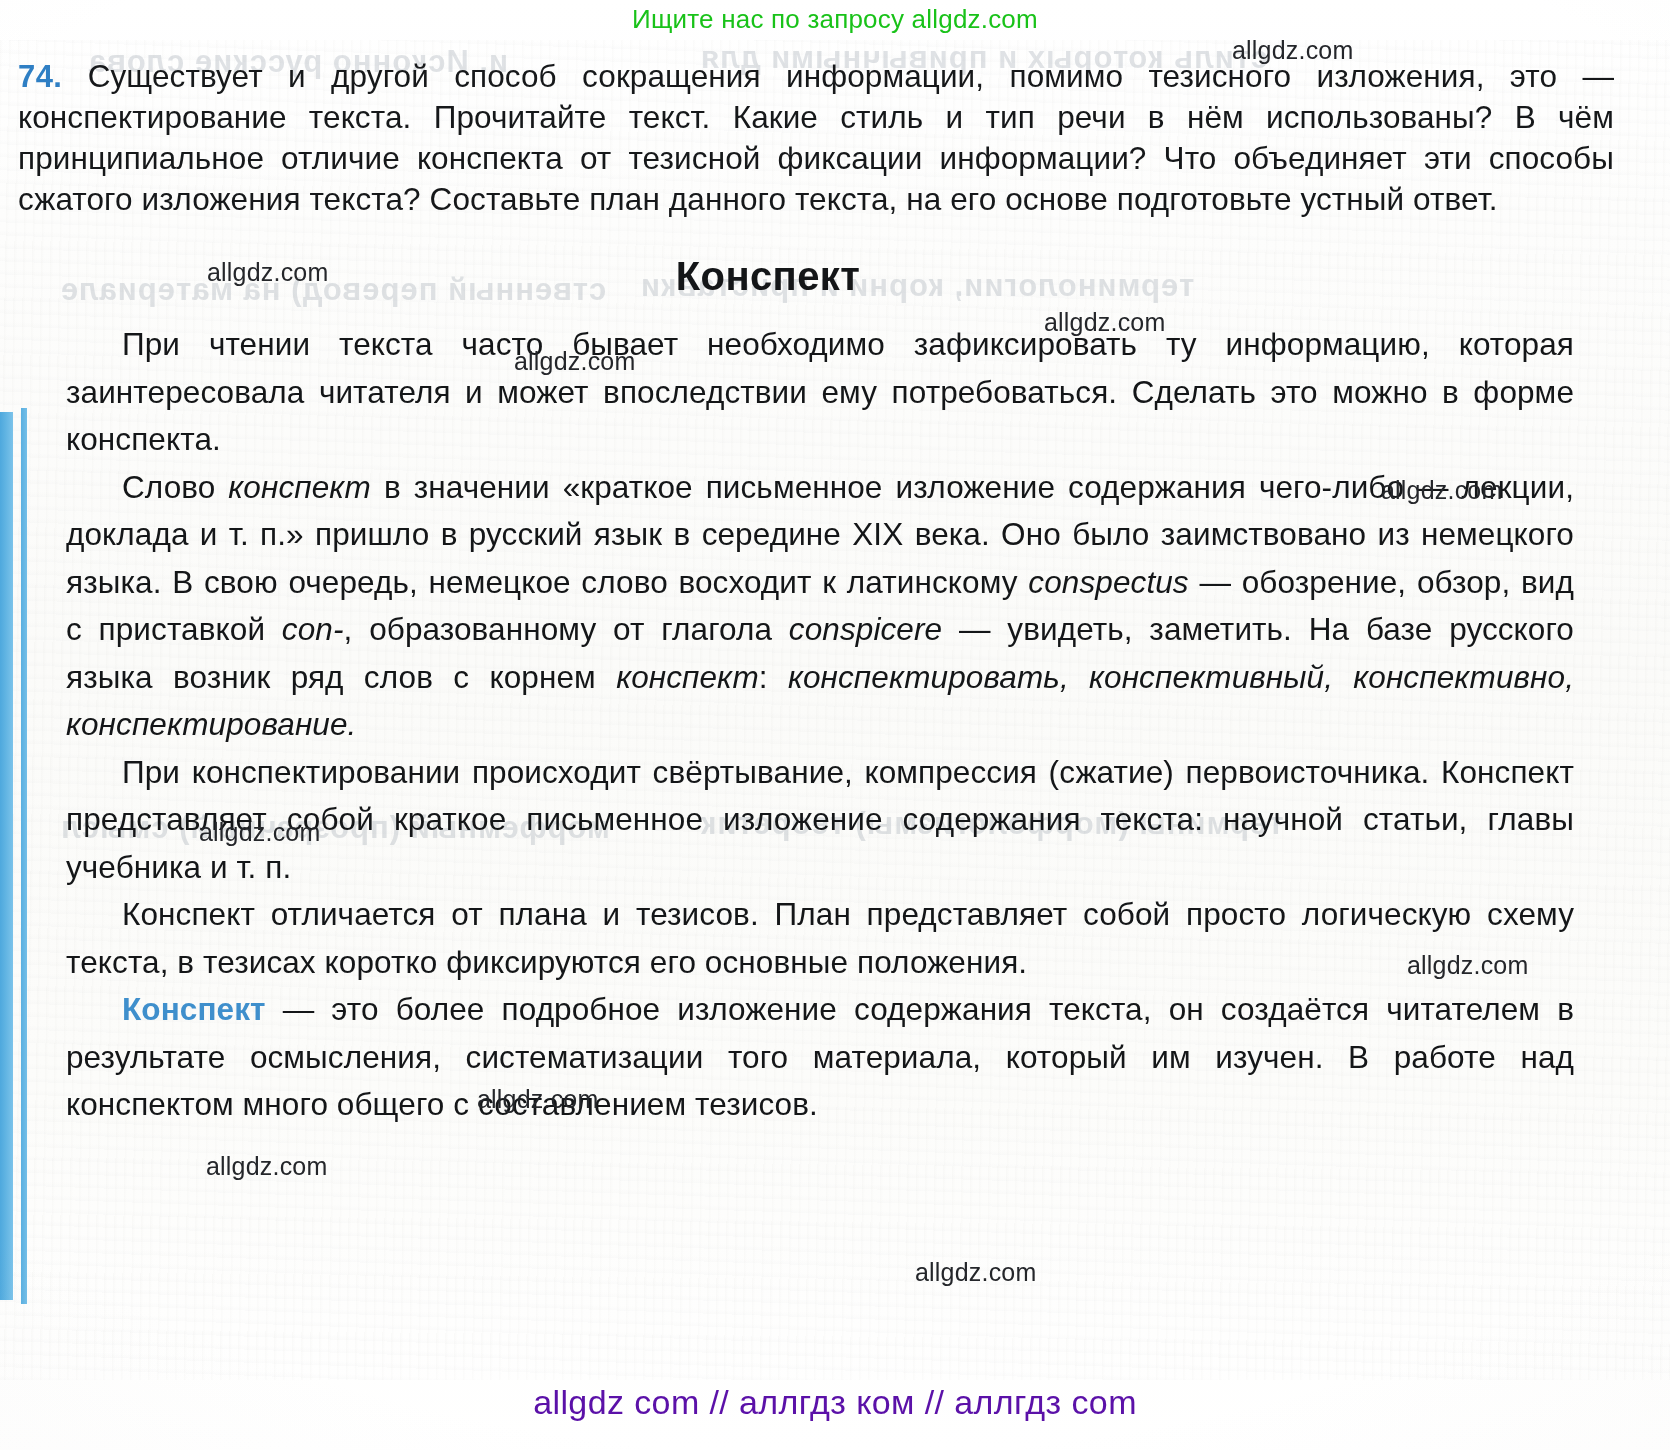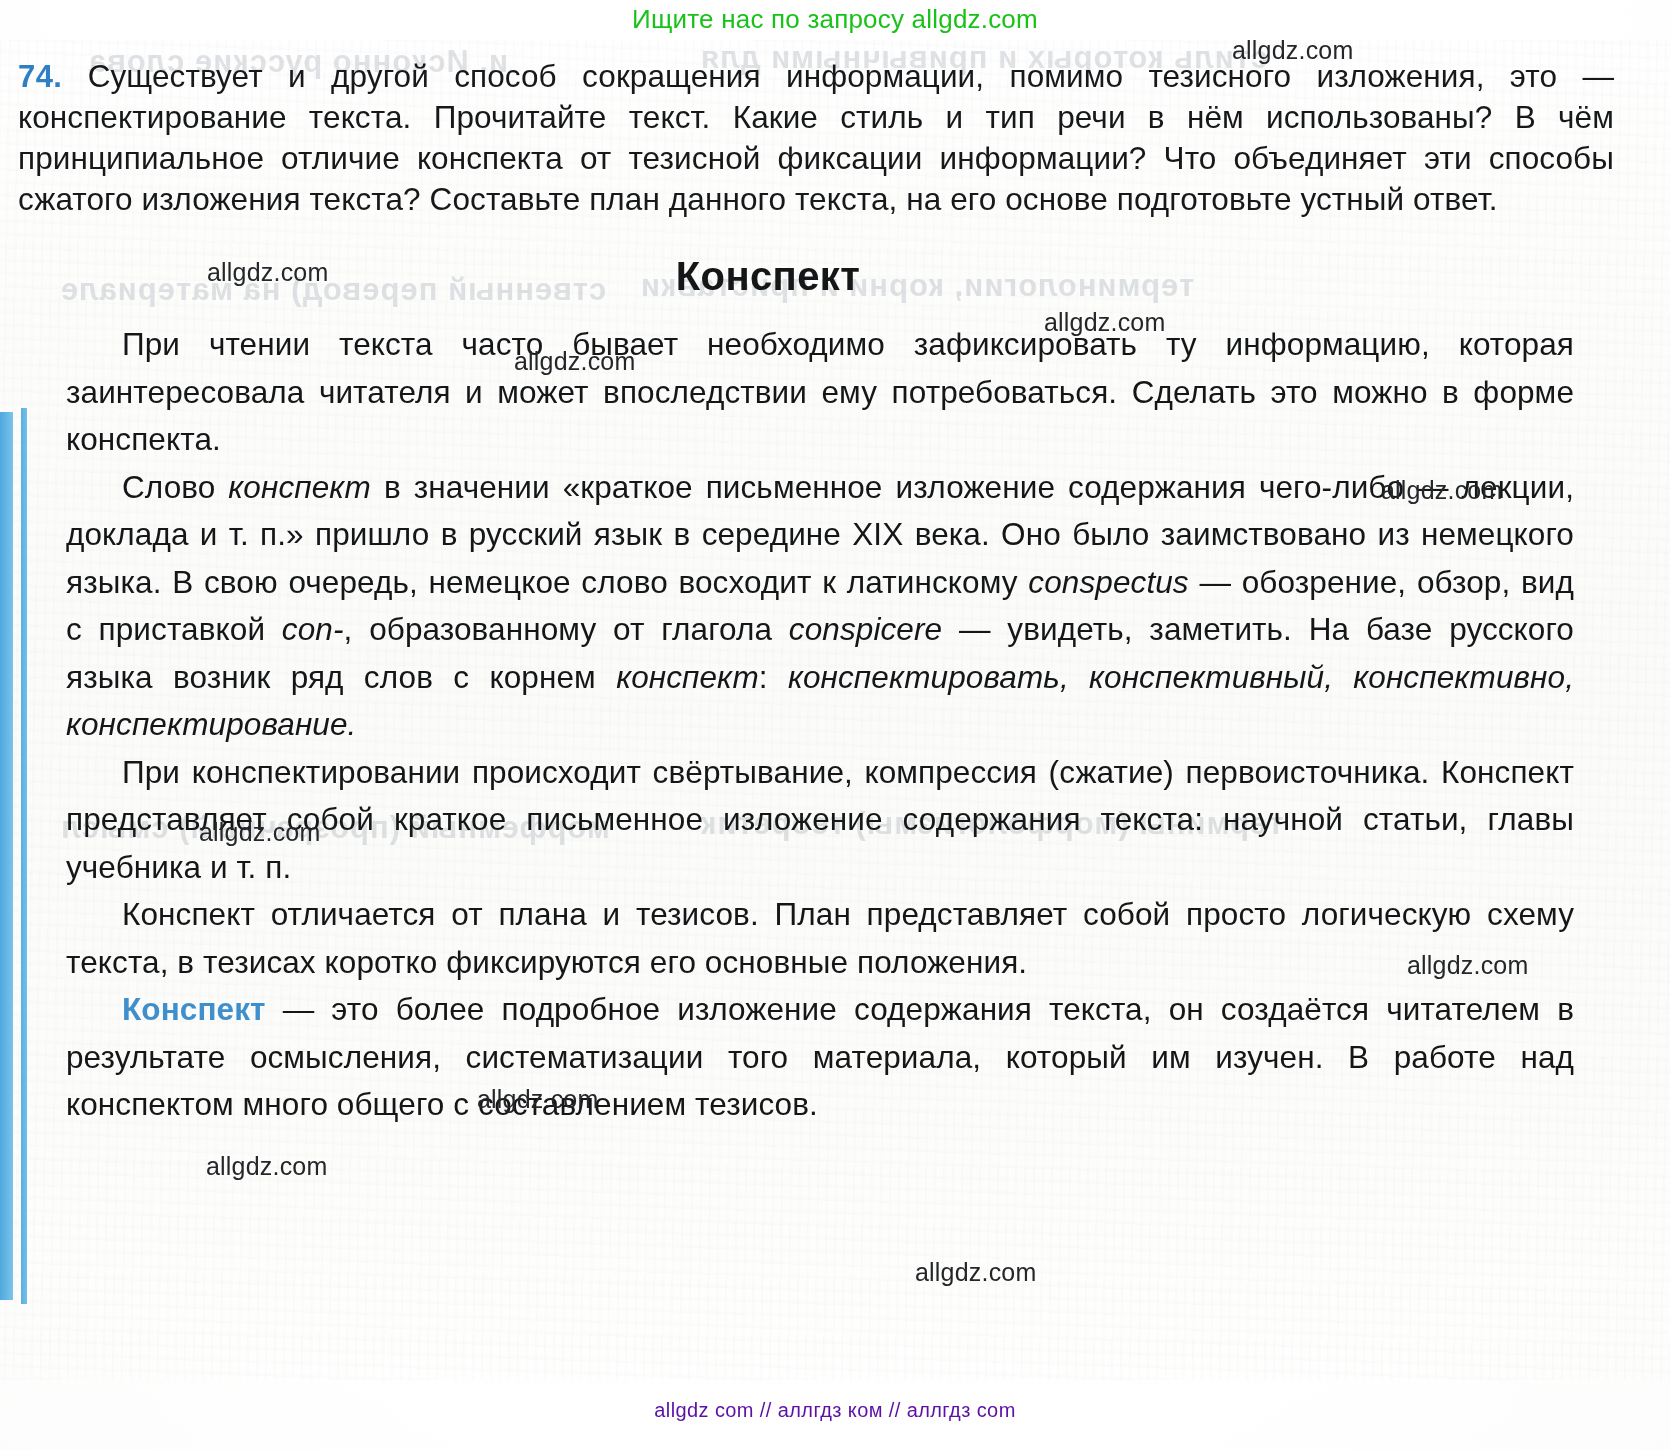--- a/index.html
+++ b/index.html
@@ -127,21 +127,21 @@
     white-space:nowrap;
     pointer-events:none;
     letter-spacing:0.2px;
   }
 
   
   #footer {
     position:absolute; left:0; bottom:28px; width:100%;
     text-align:center;
     color:#5b11a8;
-    font-size:20px;
+    font-size:34px;
     letter-spacing:0.4px;
     white-space:nowrap;
   }
 </style>
 </head>
 <body>
 
 <div id="page">
   <div class="scan-noise"></div>
 

